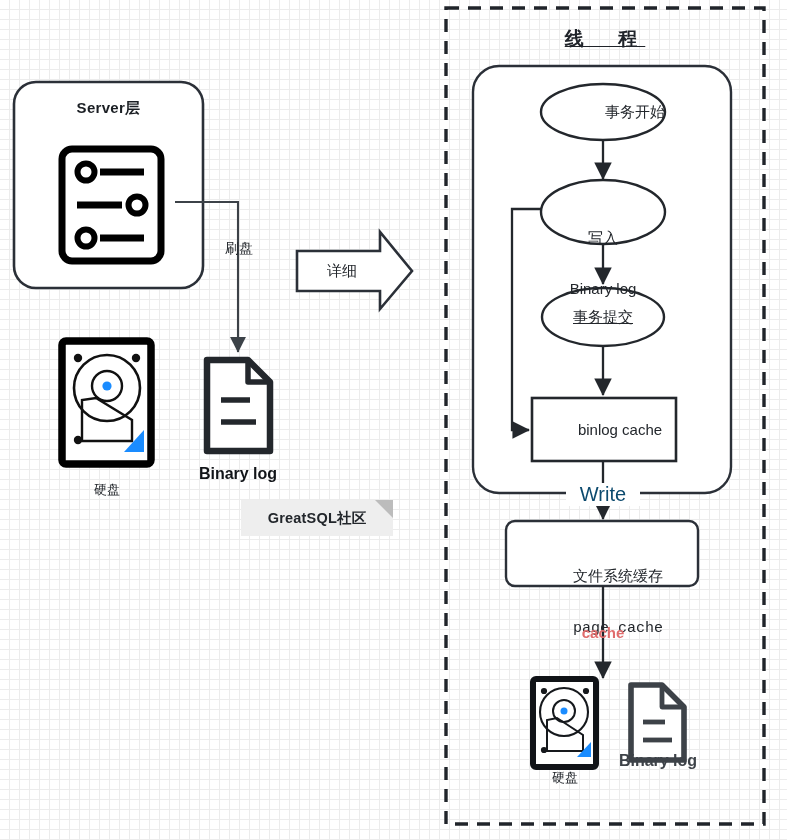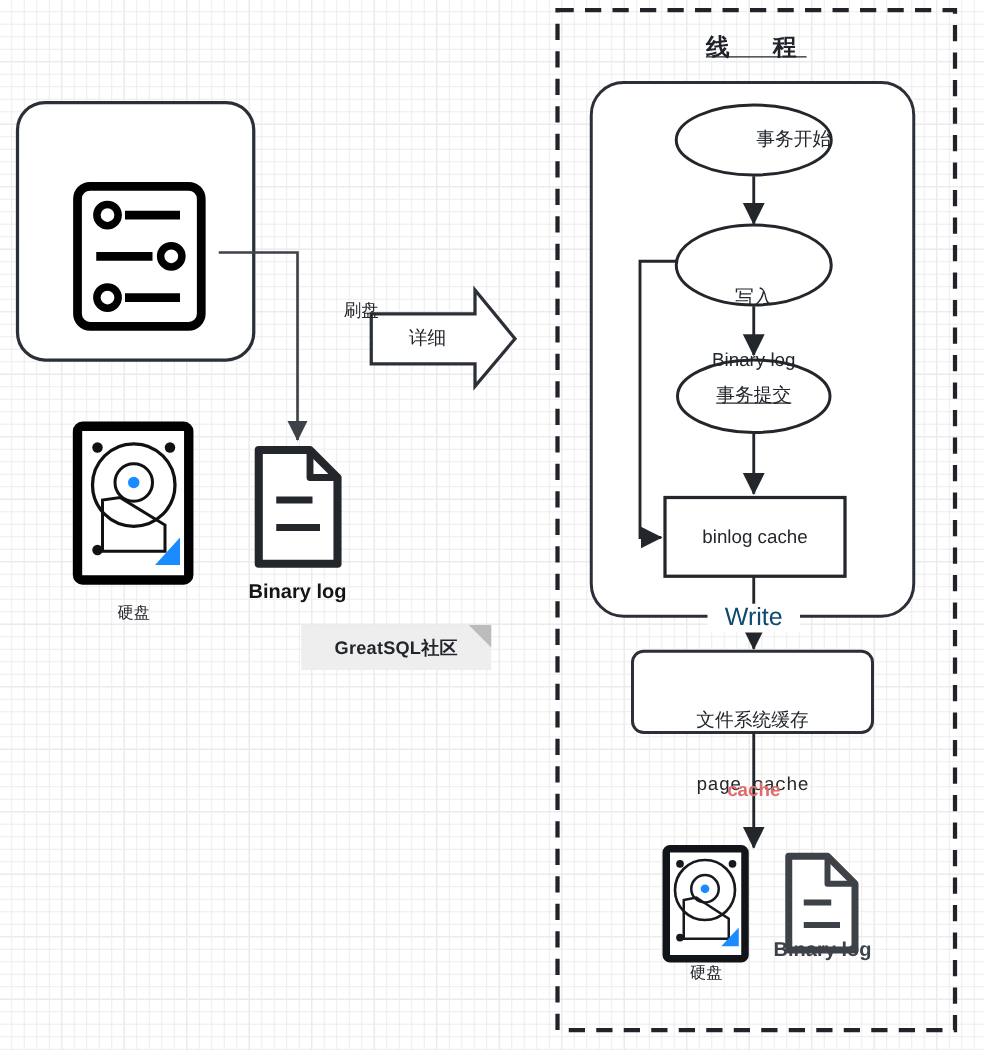--- a/index.html
+++ b/index.html
@@ -39,21 +39,21 @@
     text-align: center;
   }
   .t-server-layer {
     font-size: 15px; font-weight: bold; letter-spacing: .3px;
   }
   .t-thread {
     font-size: 19px; font-weight: bold; letter-spacing: 8px;
     color: #20242a;
   }
   .t-node { font-size: 15px; color: #23272c; font-weight: normal; }
-  .t-box  { font-size: 15px; color: #23272c; }
+  .t-box  { font-size: 15px; color: #23272c; padding-left: 16px; }
   .t-edge { font-size: 14px; color: #23272c; }
   .t-write{ font-size: 20px; color: #0c4a6e; }
   .t-fsync{ font-size: 15px; font-weight: bold; color: #e06c6c; }
   .t-icon-cap-big { font-size: 16px; font-weight: bold; color: #111418; }
   .t-icon-cap-big-gray { font-size: 16px; font-weight: bold; color: #3d4248; }
   .t-icon-cap-sm { font-size: 13px; color: #23272c; }
 
   
   #watermark {
     position: absolute;
@@ -163,22 +163,23 @@
     </g>
 
     <g>
       <path d="M631,685 L662,685 L684,707 L684,760 L631,760 z" fill="#ffffff" stroke="#3d4248" stroke-width="5.6" stroke-linejoin="round"></path>
       <path d="M662,686 L662,707 L683,707" fill="none" stroke="#3d4248" stroke-width="4.8" stroke-linejoin="round"></path>
       <line x1="643" y1="722" x2="665" y2="722" stroke="#3d4248" stroke-width="4.8"></line>
       <line x1="643" y1="740" x2="672" y2="740" stroke="#3d4248" stroke-width="4.8"></line>
     </g>
   </svg>
 
-
-  <div class="lbl t-edge" style="left:203px; top:240px; width:72px; text-align:right;padding-left:28px;">刷盘</div>
+  <div class="lbl t-server-layer" style="left:14px; top:99px; width:189px;">Server层</div>
+
+  <div class="lbl t-edge" style="left:203px; top:240px; width:72px; text-align:center;">刷盘</div>
 
   <div class="lbl t-icon-cap-sm" style="left:52px; top:483px; width:110px;">硬盘</div>
 
   <div class="lbl t-icon-cap-big" style="left:174px; top:465px; width:128px;">Binary log</div>
 
   <div class="lbl t-edge" style="left:305px; top:262px; width:74px; font-size:15px;">详细</div>
 
   <div id="watermark" style="left:241px; top:500px; width:152px; height:36px;">
     <span>GreatSQL社区</span>
     <span class="fold"></span>

